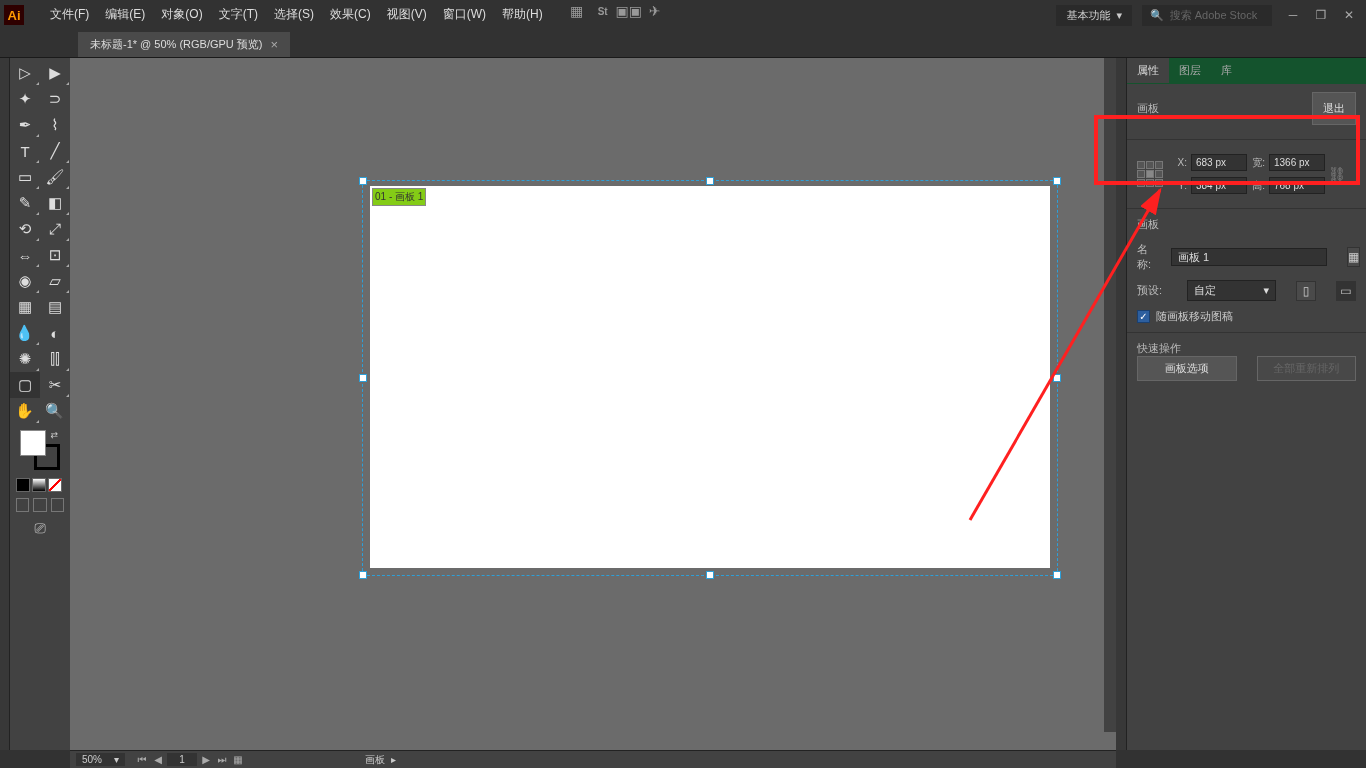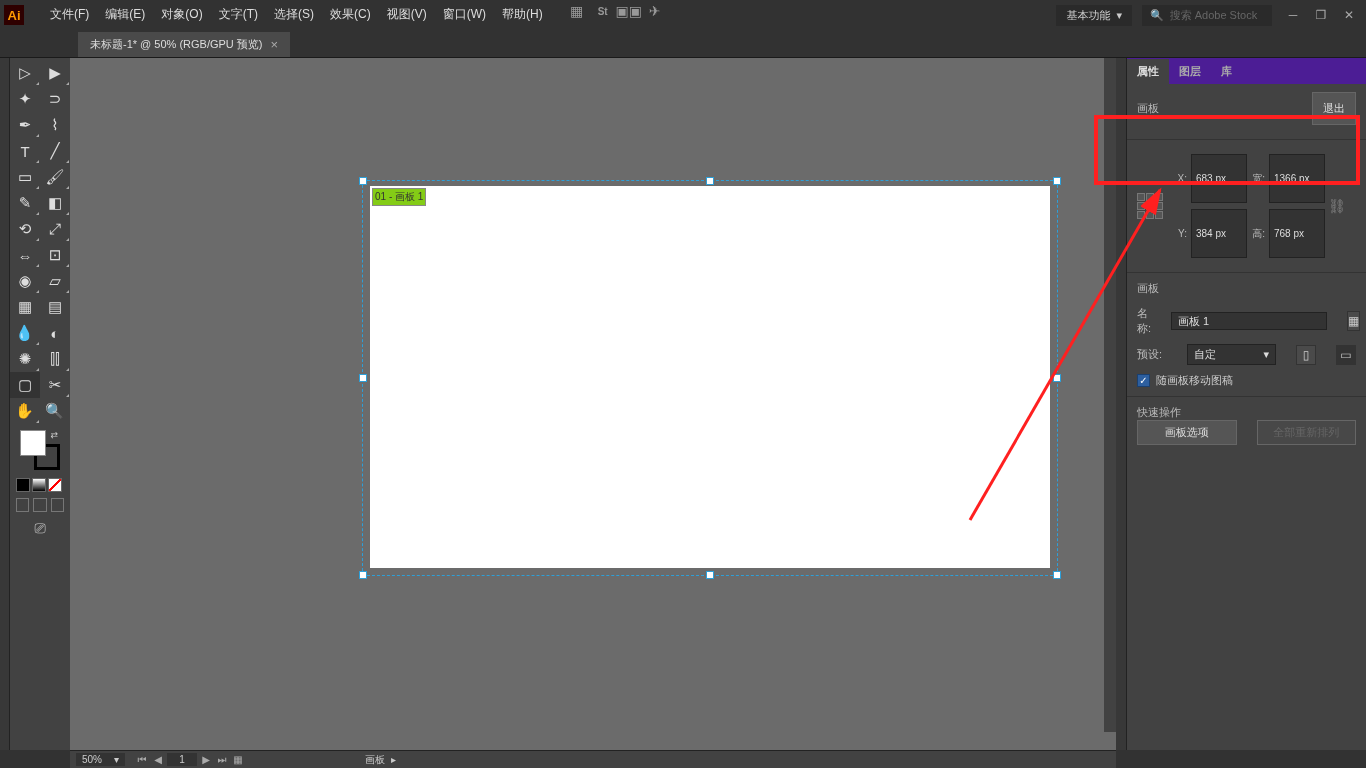--- a/index.html
+++ b/index.html
@@ -54,34 +54,34 @@
 .sel-handle { position: absolute; width: 8px; height: 8px; background: #fff; border: 1px solid #2d9fd8; }
 .ab-label { position: absolute; left: 302px; top: 130px; background: #84cc16; border: 1px solid #888; padding: 1px 2px; font-size: 10px; color: #333; }
 .red-box { position: absolute; border: 4px solid #ff2020; pointer-events: none; }
 .arrow-svg { position: absolute; pointer-events: none; }
 
 
 .right-strip { width: 10px; background: #383838; }
 
 
 .right-panels { width: 240px; background: #424242; display: flex; flex-direction: column; border-left: 1px solid #222; position: relative; }
-.panel-tabs { display: flex; background: #4c1d95; height: 26px; align-items: flex-end; font-weight: bold; }
+.panel-tabs { display: flex; background: #14532d; height: 26px; align-items: flex-start; }
 .ptab { padding: 5px 10px; font-size: 11px; color: #aaa; cursor: pointer; }
 .ptab.active { background: #424242; color: #ddd; }
 .panel-sec { padding: 8px 10px; border-bottom: 1px solid #333; }
 .sec-head { display: flex; justify-content: space-between; align-items: center; margin-bottom: 6px; }
 .sec-title { font-size: 11px; color: #bbb; }
 .exit-btn { background: #555; border: 1px solid #666; padding: 8px 10px; font-size: 11px; color: #ddd; cursor: pointer; }
 .xform-grid { display: flex; align-items: center; gap: 4px; }
 .ref-grid { width: 26px; height: 26px; display: grid; grid-template-columns: repeat(3,1fr); grid-template-rows: repeat(3,1fr); gap: 1px; margin-right: 6px; }
 .ref-pt { background: #555; border: 1px solid #777; }
 .xf-col { display: flex; flex-direction: column; gap: 6px; }
 .xf-row { display: flex; align-items: center; gap: 4px; }
 .xf-lbl { font-size: 10px; color: #bbb; width: 14px; text-align: right; }
-.xf-input { background: #333; border: 1px solid #222; color: #ddd; font-size: 10px; padding: 18px 4px; width: 56px; }
+.xf-input { background: #333; border: 1px solid #222; color: #ddd; font-size: 10px; padding: 2px 4px; width: 56px; }
 .link-ico { width: 16px; height: 16px; display: flex; align-items: center; justify-content: center; color: #888; font-size: 14px; }
 .field-row { display: flex; align-items: center; gap: 20px; margin-bottom: 8px; justify-content: space-between; }
 .field-lbl { font-size: 11px; color: #bbb; width: 30px; }
 .field-input { background: #333; border: 1px solid #222; color: #ddd; font-size: 11px; padding: 2px 6px; flex: 1; }
 .dd-input { background: #333; border: 1px solid #222; color: #ddd; font-size: 11px; padding: 2px 6px; flex: 1; display: flex; justify-content: space-between; align-items: center; }
 .small-btn { width: 20px; height: 20px; background: #4a4a4a; border: 1px solid #333; color: #ccc; display: flex; align-items: center; justify-content: center; font-size: 12px; }
 .chk-row { display: flex; align-items: center; gap: 6px; font-size: 11px; color: #ccc; }
 .chk { width: 13px; height: 13px; background: #2d5f9f; border: 1px solid #1a4070; display: flex; align-items: center; justify-content: center; color: #fff; font-size: 10px; }
 .quick-title { font-size: 11px; color: #bbb; }
 .quick-btns { display: flex; gap: 20px; }

